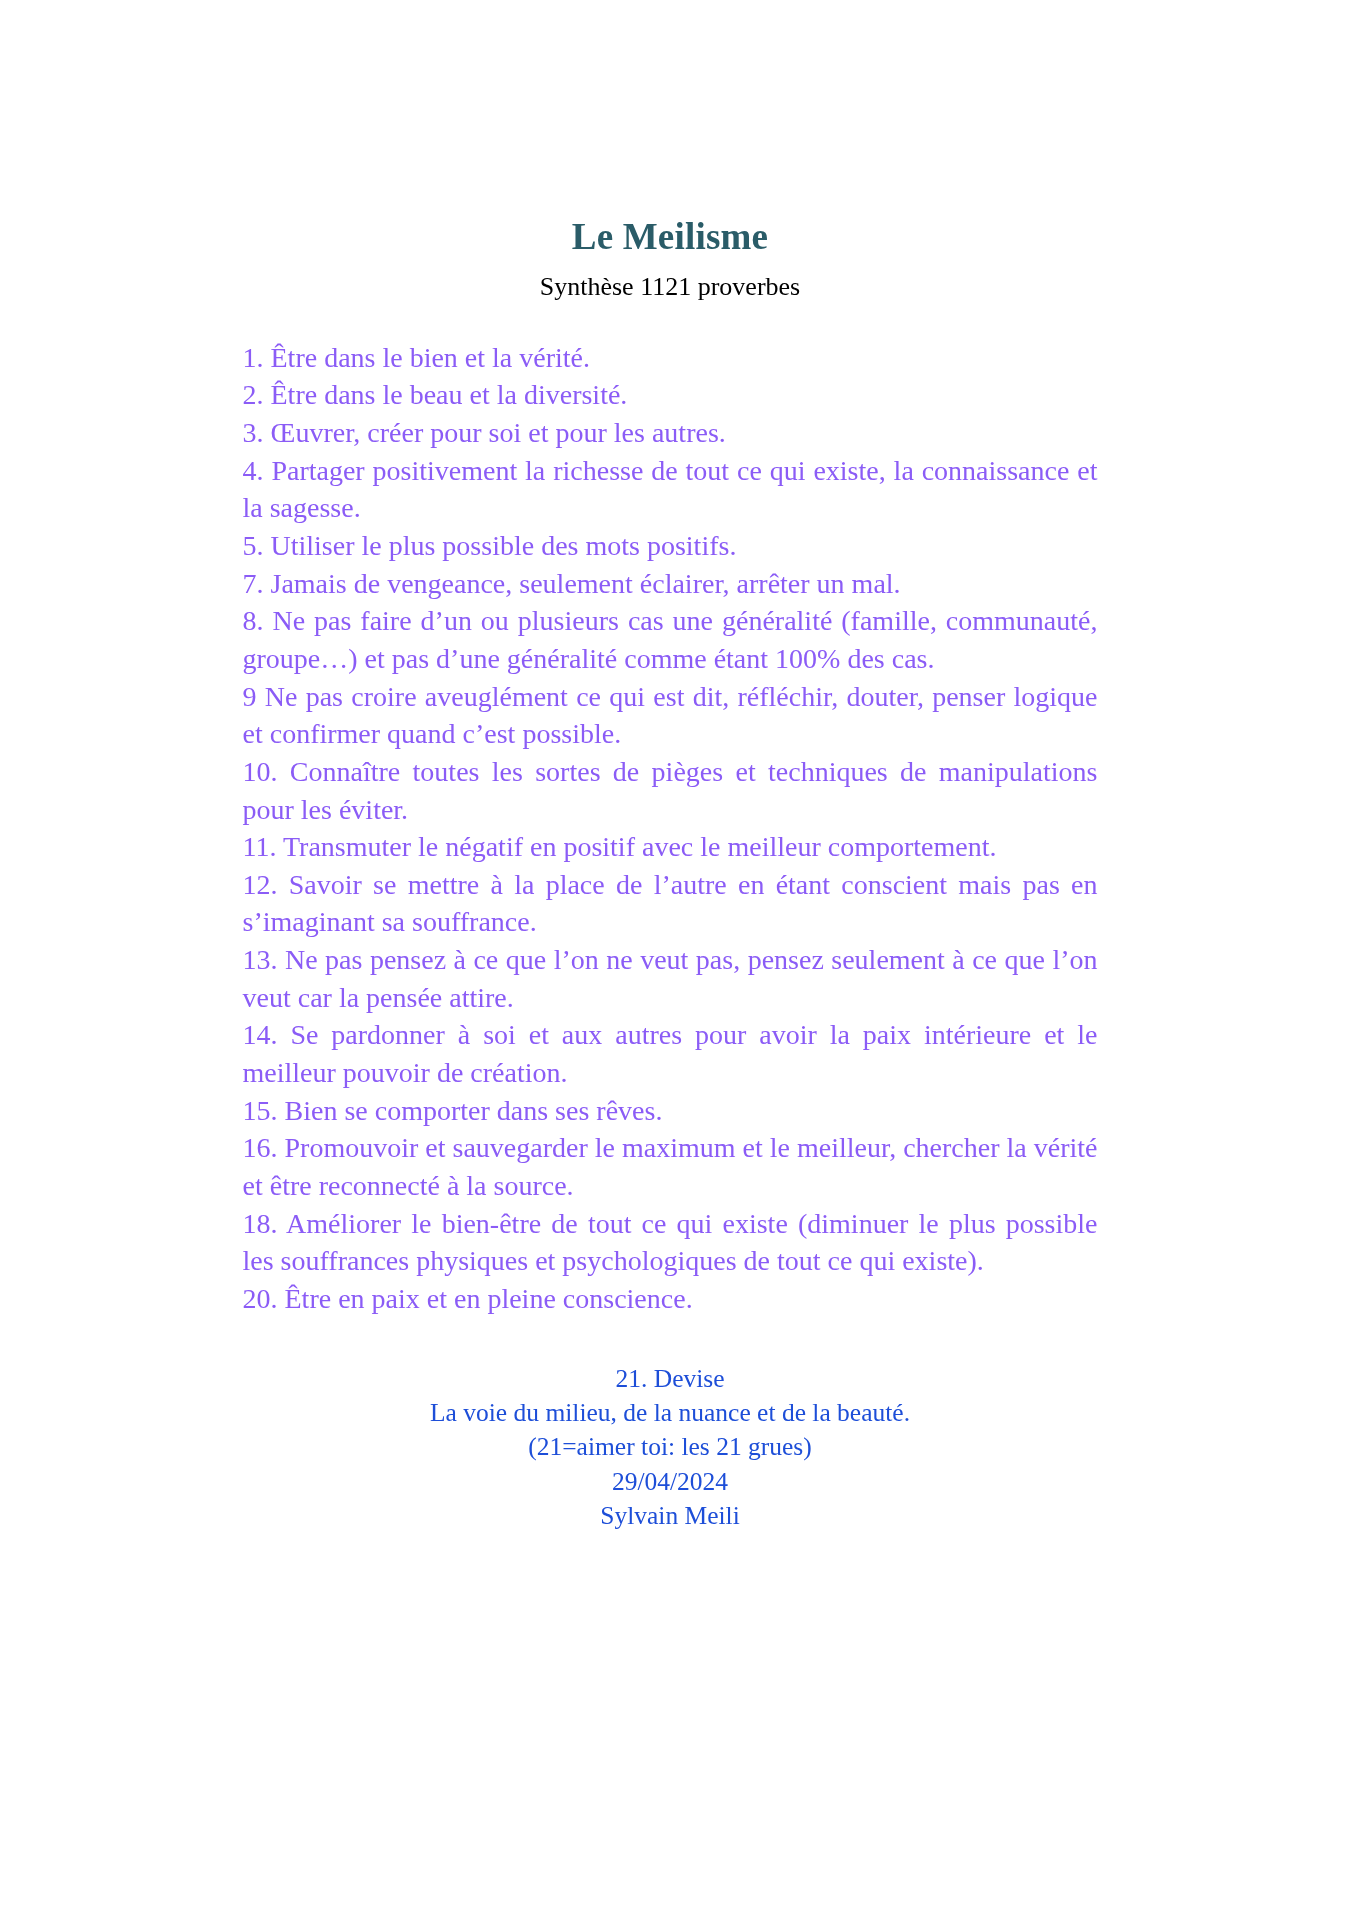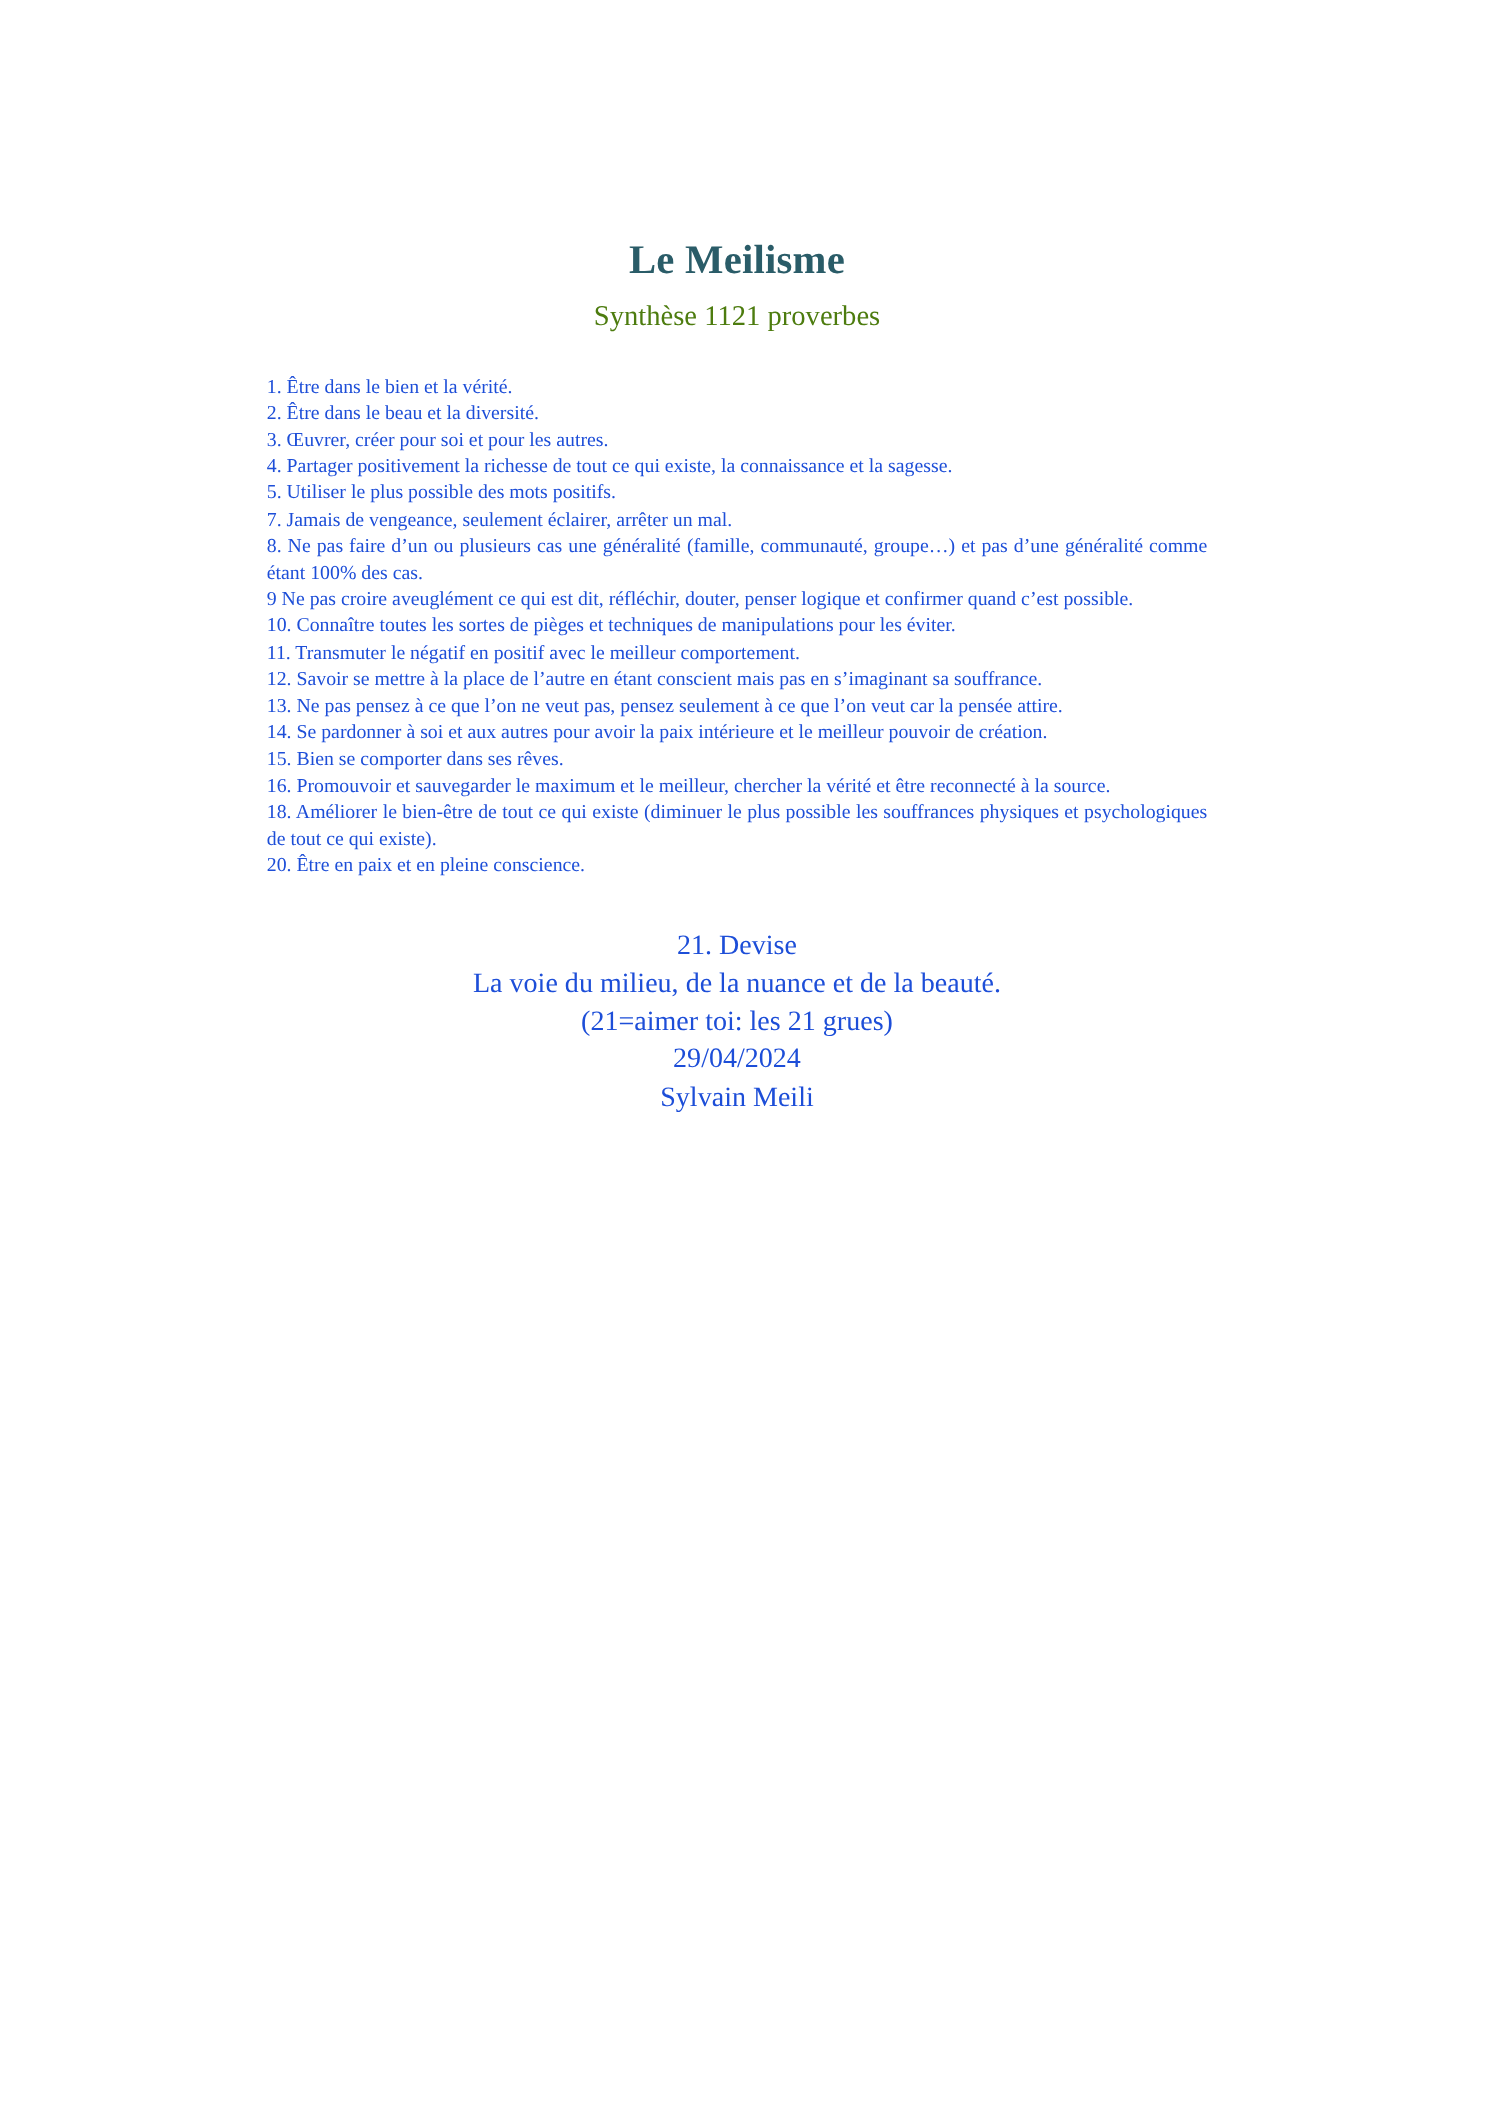--- a/index.html
+++ b/index.html
@@ -30,39 +30,39 @@
     color: #2a5c68;
     letter-spacing: 0.2px;
     margin: 0;
     padding-top: 203px;
     line-height: 1.12;
   }
   .doc-subtitle {
     text-align: center;
     font-size: 26px;
     font-weight: normal;
-    color: #4d7c0f;
+    color: #000000;
     margin: 0;
     padding-top: 14px;
     line-height: 1.2;
   }
   .principles {
     margin: 0;
     padding: 0;
     list-style: none;
     padding-top: 36px;
   }
   .principle {
-    font-size: 18px;
+    font-size: 28px;
     line-height: 1.345;
     text-align: justify;
     text-justify: inter-word;
     margin: 0;
     padding: 0;
-    color: #1d4ed8;
+    color: #8b5cf6;
   }
   .closing {
     padding-top: 44px;
     text-align: center;
   }
   .closing-line {
     font-size: 25.5px;
     line-height: 1.345;
     margin: 0;
     color: #1d4ed8;

